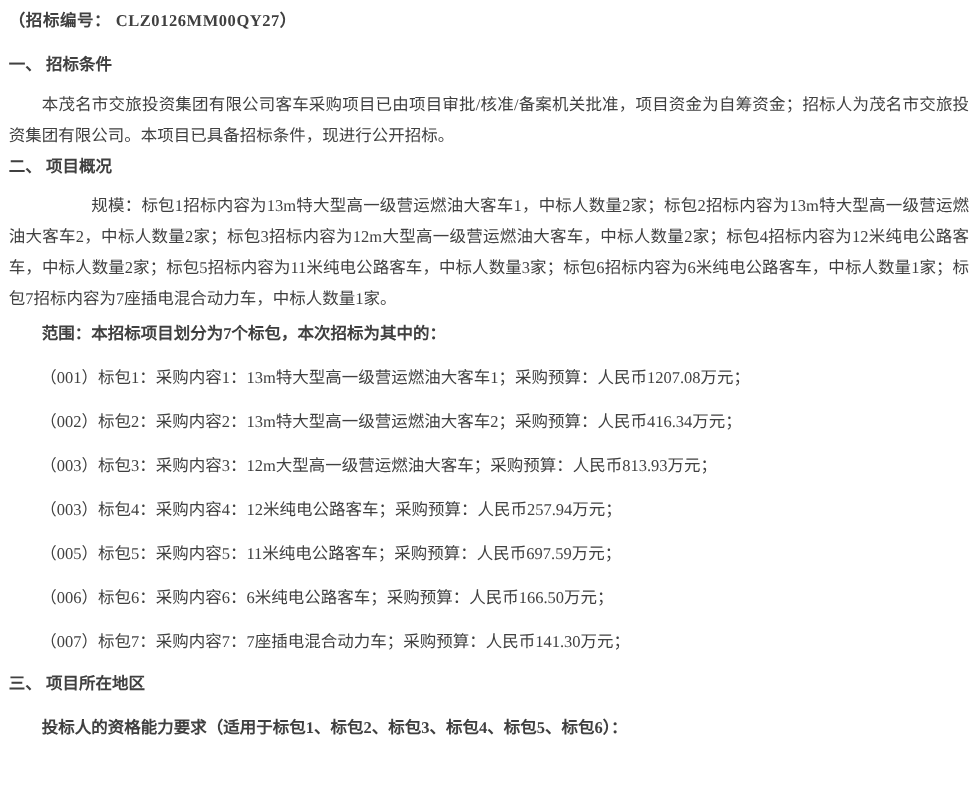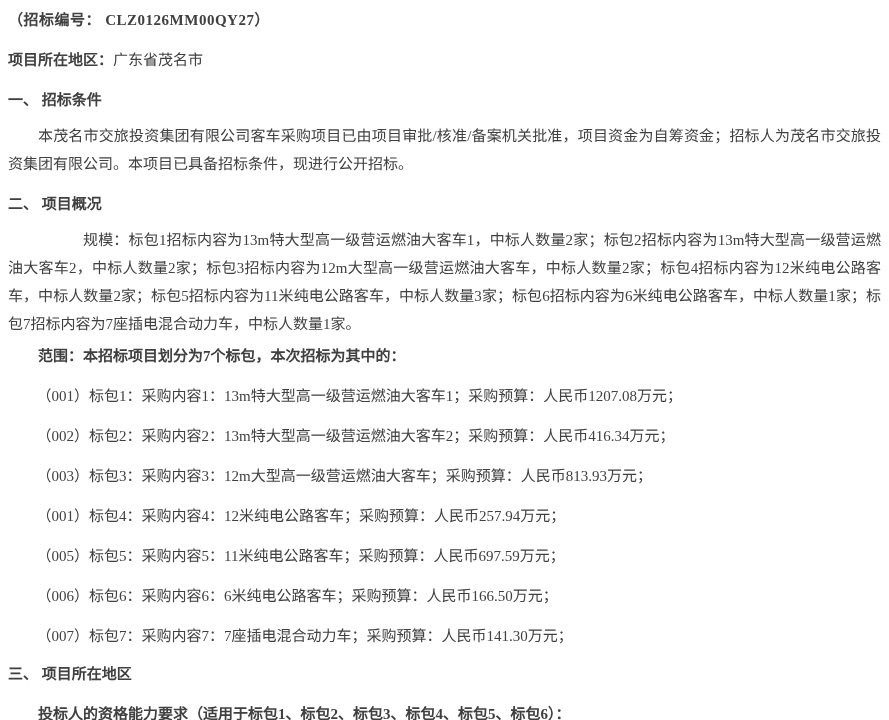--- a/index.html
+++ b/index.html
@@ -28,21 +28,21 @@
     text-align: left;
     font-weight: bold;
     letter-spacing: 0.5px;
   }
   .region { margin-top: 12px; }
   .region .label { font-weight: bold; }
   .region .value { font-weight: normal; }
 
   .sec-title { font-weight: bold; }
   .sec-title.s1 { margin-top: 12px; }
-  .sec-title.s2 { margin-top: 12px; }
+  .sec-title.s2 { margin-top: 0; }
   .sec-title.s3 { margin-top: 10px; }
 
   .intro {
     margin-top: 8px;
     text-indent: 2em;
     text-align: justify;
   }
   .scale {
     margin-top: 8px;
     text-indent: 2em;
@@ -64,41 +64,38 @@
     font-weight: bold;
   }
 </style>
 </head>
 <body>
 
 <div class="page">
 
   <p class="doc-number">（招标编号： CLZ0126MM00QY27）</p>
 
-  <p class="region">
-    <span class="label">项目所在地区：</span><span class="value">广东省茂名市</span>
-  </p>
 
   <p class="sec-title s1">一、 招标条件</p>
 
   <p class="intro">本茂名市交旅投资集团有限公司客车采购项目已由项目审批/核准/备案机关批准，项目资金为自筹资金；招标人为茂名市交旅投资集团有限公司。本项目已具备招标条件，现进行公开招标。</p>
 
   <p class="sec-title s2">二、 项目概况</p>
 
   <p class="scale">
     <span class="label">规模：</span><span class="body-text">标包1招标内容为13m特大型高一级营运燃油大客车1，中标人数量2家；标包2招标内容为13m特大型高一级营运燃油大客车2，中标人数量2家；标包3招标内容为12m大型高一级营运燃油大客车，中标人数量2家；标包4招标内容为12米纯电公路客车，中标人数量2家；标包5招标内容为11米纯电公路客车，中标人数量3家；标包6招标内容为6米纯电公路客车，中标人数量1家；标包7招标内容为7座插电混合动力车，中标人数量1家。</span>
   </p>
 
   <p class="range">范围：本招标项目划分为7个标包，本次招标为其中的：</p>
 
   <div>
     <p class="package">（001）标包1：采购内容1：13m特大型高一级营运燃油大客车1；采购预算：人民币1207.08万元；</p>
     <p class="package">（002）标包2：采购内容2：13m特大型高一级营运燃油大客车2；采购预算：人民币416.34万元；</p>
     <p class="package">（003）标包3：采购内容3：12m大型高一级营运燃油大客车；采购预算：人民币813.93万元；</p>
-    <p class="package">（001）标包4：采购内容4：12米纯电公路客车；采购预算：人民币257.94万元；</p>
+    <p class="package">（003）标包4：采购内容4：12米纯电公路客车；采购预算：人民币257.94万元；</p>
     <p class="package">（005）标包5：采购内容5：11米纯电公路客车；采购预算：人民币697.59万元；</p>
     <p class="package">（006）标包6：采购内容6：6米纯电公路客车；采购预算：人民币166.50万元；</p>
     <p class="package">（007）标包7：采购内容7：7座插电混合动力车；采购预算：人民币141.30万元；</p>
   </div>
 
   <p class="sec-title s3">三、 项目所在地区</p>
 
   <p class="qual">投标人的资格能力要求（适用于标包1、标包2、标包3、标包4、标包5、标包6）：</p>
 
 </div>

